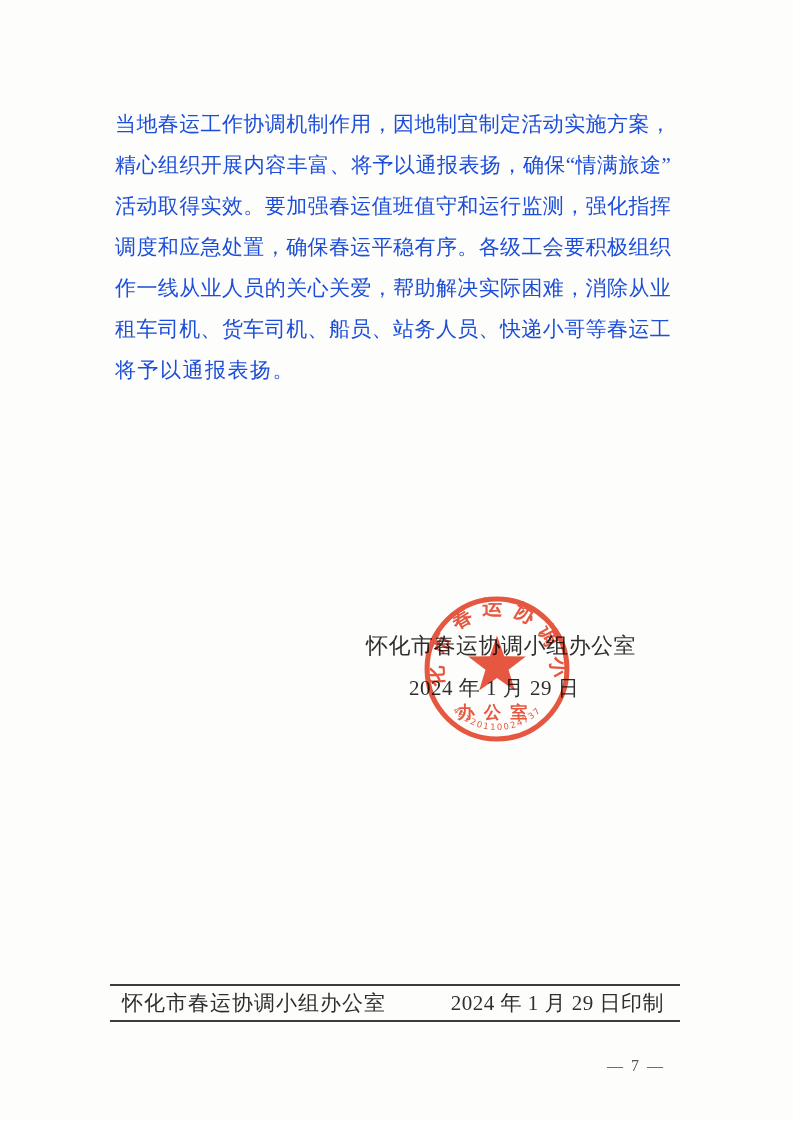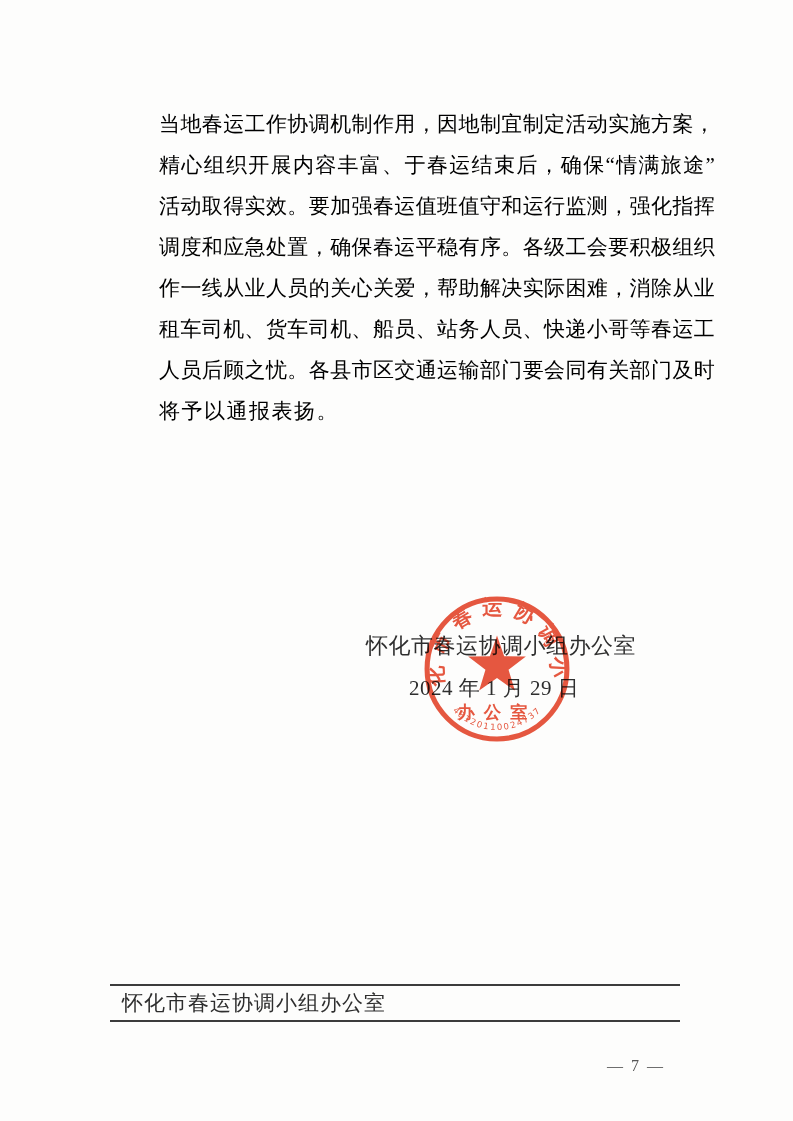--- a/index.html
+++ b/index.html
@@ -6,21 +6,21 @@
   body{
     width:793px;height:1121px;position:relative;background:#fdfdfc;
     font-family:"Liberation Serif","DejaVu Serif",serif;
     color:#2f2f2f;overflow:hidden;
   }
   .page{position:absolute;inset:0;}
 
   
   .doc-body{
     position:absolute;left:115px;top:104px;width:556px;
-    font-size:21px;line-height:41px;color:#000000;margin-left:44px;
+    font-size:21px;line-height:41px;color:#1d4ed8;
   }
   .doc-line{
     height:41px;white-space:nowrap;
     text-align:justify;text-align-last:justify;
     text-justify:inter-character;
     letter-spacing:0.2px;
   }
   .doc-line.last{text-align:right;text-align-last:left;letter-spacing:1.5px;}
 
   
@@ -56,26 +56,25 @@
     white-space:nowrap;font-family:"Liberation Serif","DejaVu Serif",serif;
   }
 </style>
 </head>
 <body>
 
 <div class="page">
 
   <div class="doc-body">
     <div class="doc-line">当地春运工作协调机制作用，因地制宜制定活动实施方案，</div>
-    <div class="doc-line">精心组织开展内容丰富、于春运结束后，确保“情满旅途”</div>
+    <div class="doc-line">精心组织开展内容丰富、将予以通报表扬，确保“情满旅途”</div>
     <div class="doc-line">活动取得实效。要加强春运值班值守和运行监测，强化指挥</div>
     <div class="doc-line">调度和应急处置，确保春运平稳有序。各级工会要积极组织</div>
     <div class="doc-line">作一线从业人员的关心关爱，帮助解决实际困难，消除从业</div>
     <div class="doc-line">租车司机、货车司机、船员、站务人员、快递小哥等春运工</div>
-    <div class="doc-line">人员后顾之忧。各县市区交通运输部门要会同有关部门及时</div>
     <div class="doc-line last">将予以通报表扬。</div>
   </div>
 
   <div class="sig-org">怀化市春运协调小组办公室</div>
   <div class="sig-date">2024 年 1 月 29 日</div>
 
   <svg class="seal" viewBox="0 0 150 150" xmlns="http://www.w3.org/2000/svg">
     <circle cx="75" cy="75" r="69" fill="none" stroke="#e54a30" stroke-width="5"></circle>
     <polygon fill="#e54a30" points="75,42 82.1,62.3 103.5,62.7 86.4,75.7 92.6,96.3 75,84 57.4,96.3 63.6,75.7 46.5,62.7 67.9,62.3"></polygon>
     <defs>
@@ -86,17 +85,18 @@
       <textPath href="#seal-top-arc" startOffset="50%" text-anchor="middle">怀化市春运协调小组</textPath>
     </text>
     <text x="75" y="123" text-anchor="middle" font-size="17" fill="#e54a30" letter-spacing="9" font-family="Liberation Serif, DejaVu Serif, serif" font-weight="bold">办公室</text>
     <text font-size="8.5" fill="#e54a30" letter-spacing="1.6" font-family="DejaVu Sans, sans-serif">
       <textPath href="#seal-bottom-arc" startOffset="50%" text-anchor="middle">43120110024737</textPath>
     </text>
   </svg>
 
   <div class="footer-bar">
     <span class="issuer">怀化市春运协调小组办公室</span>
+    <span class="printdate">2024 年 1 月 29 日印制</span>
   </div>
 
   <div class="page-number">— 7 —</div>
 
 </div>
 
 </body></html>

